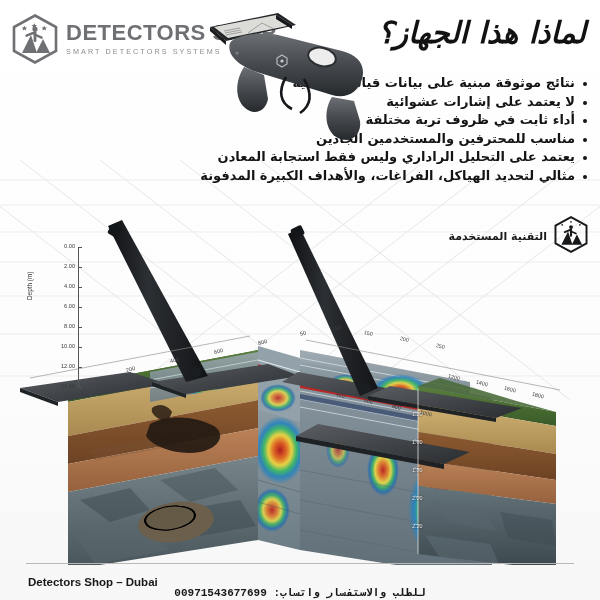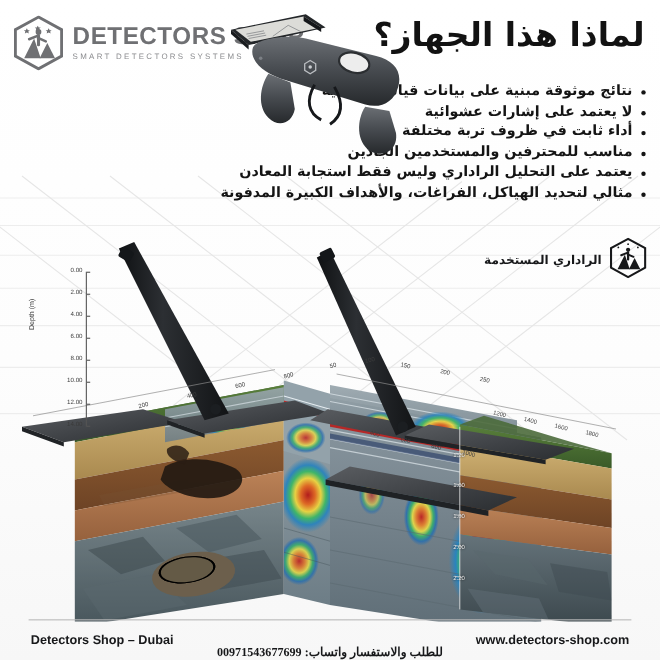--- a/index.html
+++ b/index.html
@@ -29,21 +29,21 @@
   .logo-sub{
     font-size:7.2px;color:#8b8c8f;letter-spacing:2.1px;margin-top:4px;
     font-family:"Liberation Sans",sans-serif;
   }
 
   .headline{
     position:absolute;right:14px;top:18px;
     direction:rtl;text-align:right;
     font-size:30px;font-weight:bold;color:#121212;
     font-family:"DejaVu Sans","Liberation Sans",sans-serif;
-    letter-spacing:0;line-height:1;
+    letter-spacing:0;line-height:1;font-style:italic;
   }
 
   .bullets{
     position:absolute;right:12px;top:74px;width:600px;
     direction:rtl;text-align:right;
     list-style:none;margin:0;padding:0;
   }
   .bullets li{
     font-size:13px;font-weight:bold;color:#141414;
     font-family:"DejaVu Sans","Liberation Sans",sans-serif;
@@ -70,21 +70,21 @@
   
   .footer-rule{position:absolute;left:26px;top:563px;width:548px;height:1px;background:#b9b9b9;}
   .footer{
     position:absolute;left:0;top:568px;width:600px;height:28px;
     display:flex;align-items:center;
   }
   .f-left{position:absolute;left:28px;font-size:11.5px;font-weight:bold;color:#17181a;
           font-family:"Liberation Sans",sans-serif;white-space:nowrap;text-align:right;}
   .f-mid{position:absolute;left:50%;transform:translateX(-50%);
          font-size:11px;font-weight:bold;color:#17181a;direction:rtl;
-         font-family:Liberation Serif, serif;white-space:nowrap;margin-top:20px;}
+         font-family:Liberation Mono, monospace;white-space:nowrap;margin-top:20px;}
   .f-right{position:absolute;right:28px;font-size:11.5px;font-weight:bold;color:#17181a;
            font-family:"Liberation Sans",sans-serif;white-space:nowrap;}
 
   
   .scene{position:absolute;left:0;top:150px;width:600px;height:415px;}
   .scene svg{display:block;}
 
   
   .depth-axis{position:absolute;left:38px;top:243px;width:42px;height:150px;}
   .depth-axis .dv{
@@ -178,21 +178,21 @@
           <rect x="21.6" y="17" width="2.8" height="11" rx="1.2"></rect>
           <rect x="13" y="21" width="11" height="2.4" rx="1.1" transform="rotate(-22 13 21)"></rect>
           <rect x="22" y="19" width="10" height="2.3" rx="1.1" transform="rotate(24 22 19)"></rect>
           <circle cx="11" cy="12" r="1.1"></circle>
             <circle cx="23" cy="8" r="1.1"></circle>
             <circle cx="35" cy="12" r="1.1"></circle>
         </g>
       </svg>
     </span>
     <span class="txt">
-      <div class="t1">الراداري المستخدمة</div>
+      <div class="t1">التقنية المستخدمة</div>
     </span>
   </div>
 
   <div class="scene">
     <svg width="600" height="415" viewBox="0 0 600 415">
       <defs>
 
         <linearGradient id="grassG" x1="0" y1="0" x2="0" y2="1">
           <stop offset="0" stop-color="#597f3b"></stop>
             <stop offset="1" stop-color="#395a28"></stop>
@@ -542,16 +542,15 @@
   <div class="topnum" style="left:420px;top:410px;transform:rotate(14deg);">1000</div>
   <div class="topnum" style="left:448px;top:374px;transform:rotate(14deg);">1200</div>
   <div class="topnum" style="left:476px;top:380px;transform:rotate(14deg);">1400</div>
   <div class="topnum" style="left:504px;top:386px;transform:rotate(14deg);">1600</div>
   <div class="topnum" style="left:532px;top:392px;transform:rotate(14deg);">1800</div>
 
   <div class="footer-rule"></div>
   <div class="footer">
     <span class="f-left">Detectors Shop – Dubai</span>
     <span class="f-mid">للطلب والاستفسار واتساب: 00971543677699</span>
-    <span class="f-right">www.detectors-shop.com</span>
   </div>
 
 </div>
 
 </body></html>

